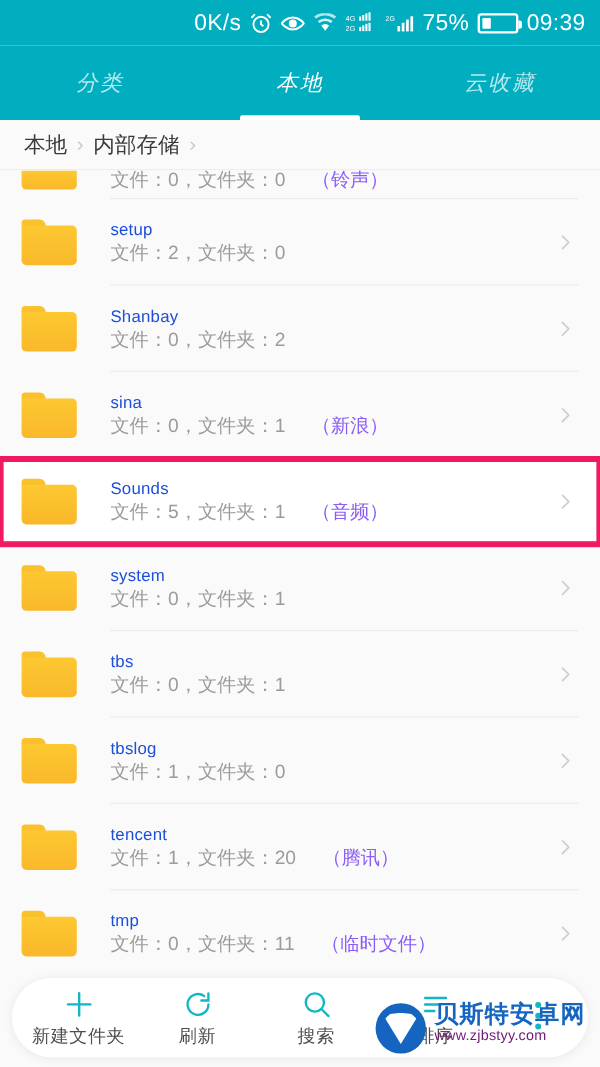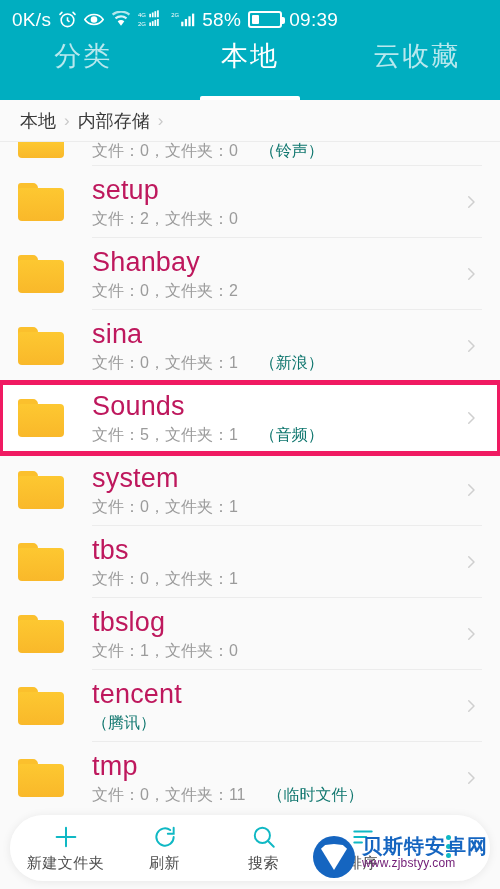--- a/index.html
+++ b/index.html
@@ -7,43 +7,43 @@
     width:500px; height:889px;
     font-family:"Liberation Sans","DejaVu Sans",sans-serif;
     background:#fafafa;
     overflow:hidden;
   }
   .phone { position:relative; width:500px; height:889px; background:#fafafa; overflow:hidden; }
 
   
   .statusbar{
     height:38px; background:#00AEC0; display:flex; align-items:center;
-    justify-content:flex-start; padding:0 12px; gap:7px; color:#fff;
+    justify-content:flex-end; padding:0 12px; gap:7px; color:#fff;
   }
   .sb-text{ font-size:19px; letter-spacing:.3px; line-height:1; }
   .sb-icon{ display:flex; align-items:center; }
   .sb-icon svg{ display:block; }
   .battery{
     width:34px;height:17px;border:2px solid #fff;border-radius:3px;
     position:relative; display:flex; align-items:center; padding:2px;
   }
   .battery::after{
     content:""; position:absolute; right:-5px; top:4px;
     width:3px;height:7px;background:#fff;border-radius:0 2px 2px 0;
   }
   .battery-fill{ height:100%; width:28%; background:#fff; border-radius:1px; }
 
   
   .tabbar{
     height:62px; background:#00AEC0; display:flex; position:relative;
   }
   .tab{
-    flex:1; display:flex; align-items:flex-start; justify-content:center;
-    color:rgba(255,255,255,.72); font-size:27px; letter-spacing:2px;
-    cursor:pointer; user-select:none;
+    flex:1; display:flex; align-items:center; justify-content:center;
+    color:rgba(255,255,255,.72); font-size:18px; letter-spacing:2px;
+    cursor:pointer; user-select:none;font-style:italic;
   }
   .tab.active{ color:#ffffff; }
   .tab-indicator{
     position:absolute; bottom:0; left:33.33%; width:33.33%; height:4px;
     display:flex; justify-content:center;
   }
   .tab-indicator i{ display:block; width:60%; height:4px; background:#fff; border-radius:2px 2px 0 0; }
 
   
   .crumbbar{
@@ -74,28 +74,28 @@
     position:absolute;left:0;top:0;width:20px;height:8px;
     background:#FBC02D;border-radius:3px 5px 0 0;
   }
   .folder .body{
     position:absolute;left:0;top:5px;width:46px;height:33px;
     background:linear-gradient(180deg,#FDC831 0%,#F9B82A 100%);
     border-radius:3px 4px 4px 4px;
   }
   .meta{ flex:1; min-width:0; display:flex; flex-direction:column; gap:4px; }
   .fname{
-    font-size:27px; color:#be185d; line-height:1.15; letter-spacing:.2px;
+    font-size:14px; color:#1d4ed8; line-height:1.15; letter-spacing:.2px;
     white-space:nowrap; overflow:hidden; text-overflow:ellipsis;
   }
   .fsub{
     font-size:16px; color:#9b9b9b; line-height:1.15;
     white-space:nowrap; overflow:hidden; display:flex; gap:22px;text-align:right;
   }
-  .fsub .alias{ color:#0f766e; }
+  .fsub .alias{ color:#8b5cf6; }
   .chev{
     flex:0 0 30px; display:flex; align-items:center; justify-content:center;
     color:#cfcfcf;
   }
   .chev svg{ display:block; }
 
   
   .row.clipped{ height:48px; align-items:flex-end; padding-bottom:6px; }
   .row.clipped .folder{ height:16px; margin-bottom:2px; }
   .row.clipped .folder .body{ top:0; height:16px; border-radius:0 0 4px 4px; }
@@ -195,21 +195,21 @@
     <span class="sb-icon">
       <svg width="24" height="18" viewBox="0 0 26 20" fill="#fff">
         <text x="0" y="8" font-size="6.5" font-family="Liberation Sans, sans-serif" fill="#fff">2G</text>
         <rect x="11" y="13" width="2.5" height="5"></rect>
           <rect x="15" y="10" width="2.5" height="8"></rect>
         <rect x="19" y="7" width="2.5" height="11"></rect>
           <rect x="23" y="4" width="2.5" height="14"></rect>
       </svg>
     </span>
 
-    <span class="sb-text">58%</span>
+    <span class="sb-text">75%</span>
 
     <span class="battery">
       <span class="battery-fill"></span>
     </span>
 
     <span class="sb-text">09:39</span>
   </div>
 
   <div class="tabbar">
     <div class="tab">
@@ -385,20 +385,21 @@
           <span class="sep"></span>
         </div>
         <div class="row">
           <span class="folder">
             <span class="tab-top"></span>
             <span class="body"></span>
           </span>
           <span class="meta">
             <span class="fname">tencent</span>
             <span class="fsub">
+              <span>文件：1，文件夹：20</span>
               <span class="alias">（腾讯）</span>
             </span>
           </span>
           <span class="chev">
             <svg width="18" height="18" viewBox="0 0 24 24" fill="none" stroke="#cfcfcf" stroke-width="2" stroke-linecap="round" stroke-linejoin="round">
               <path d="M9 5l7 7-7 7"></path>
             </svg>
           </span>
           <span class="sep"></span>
         </div>

